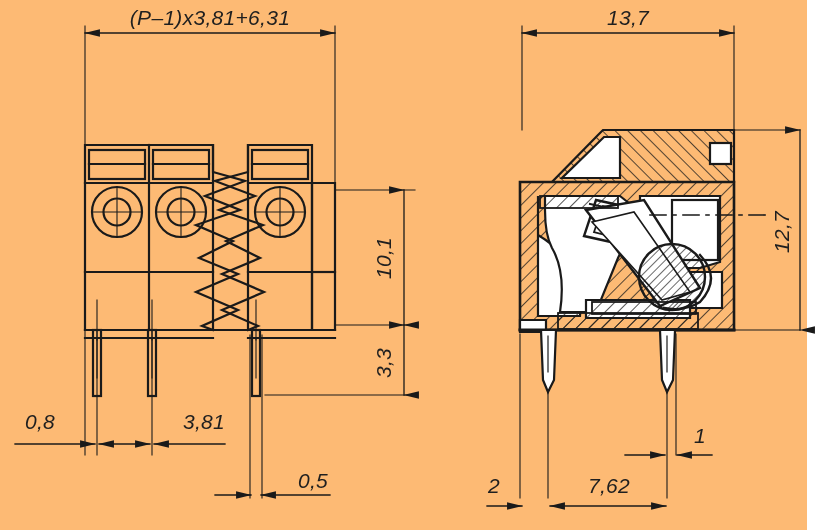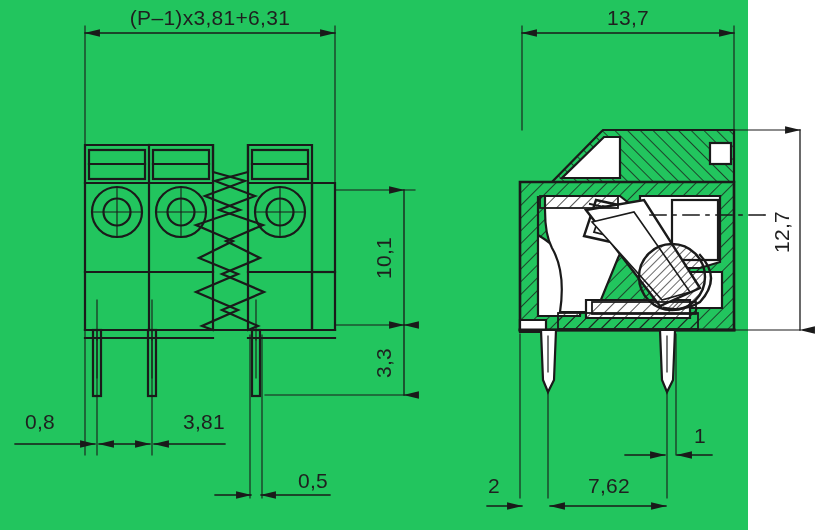--- a/index.html
+++ b/index.html
@@ -1,21 +1,21 @@
 <!DOCTYPE html>
 <html><head>
 <meta charset="utf-8">
 <style>
   html,body{margin:0;padding:0;background:#ffffff;}
   body{
     width:828px;height:530px;overflow:hidden;
     font-family:"Liberation Sans","DejaVu Sans",sans-serif;
     color:#1a1a1a;
   }
-  #stage{position:relative;width:748px;height:530px;background:#22c55e;}
+  #stage{position:relative;width:807px;height:530px;background:#fdba74;font-style:italic;}
   svg.draw{position:absolute;left:0;top:0;width:828px;height:530px;display:block;}
   .dimtext{
     font-family:"Liberation Sans","DejaVu Sans",sans-serif;
     font-size:21px;fill:#1f1f1f;letter-spacing:0.3px;
   }
 </style>
 </head>
 <body>
 
 <div id="stage">

